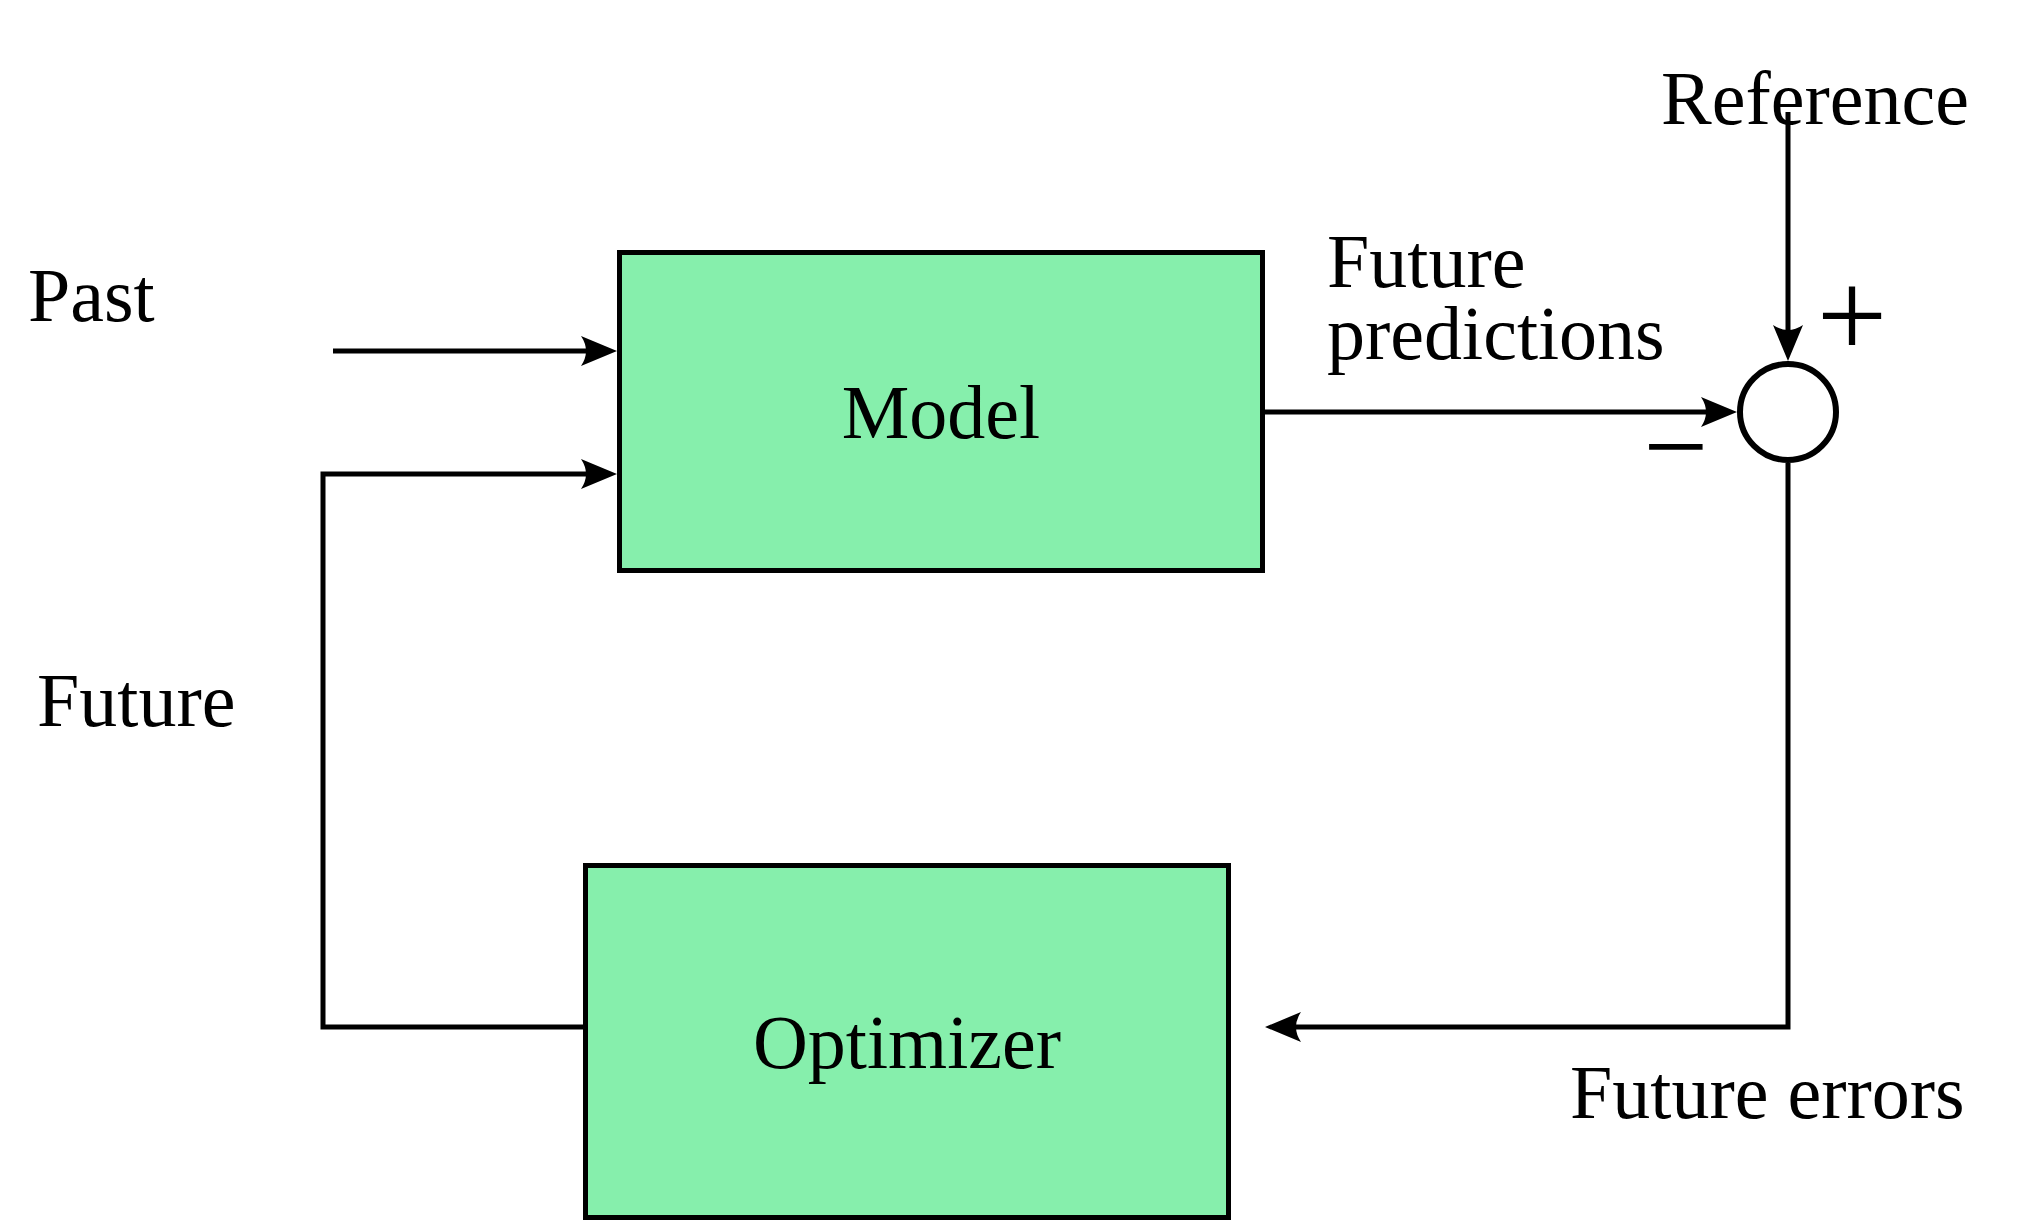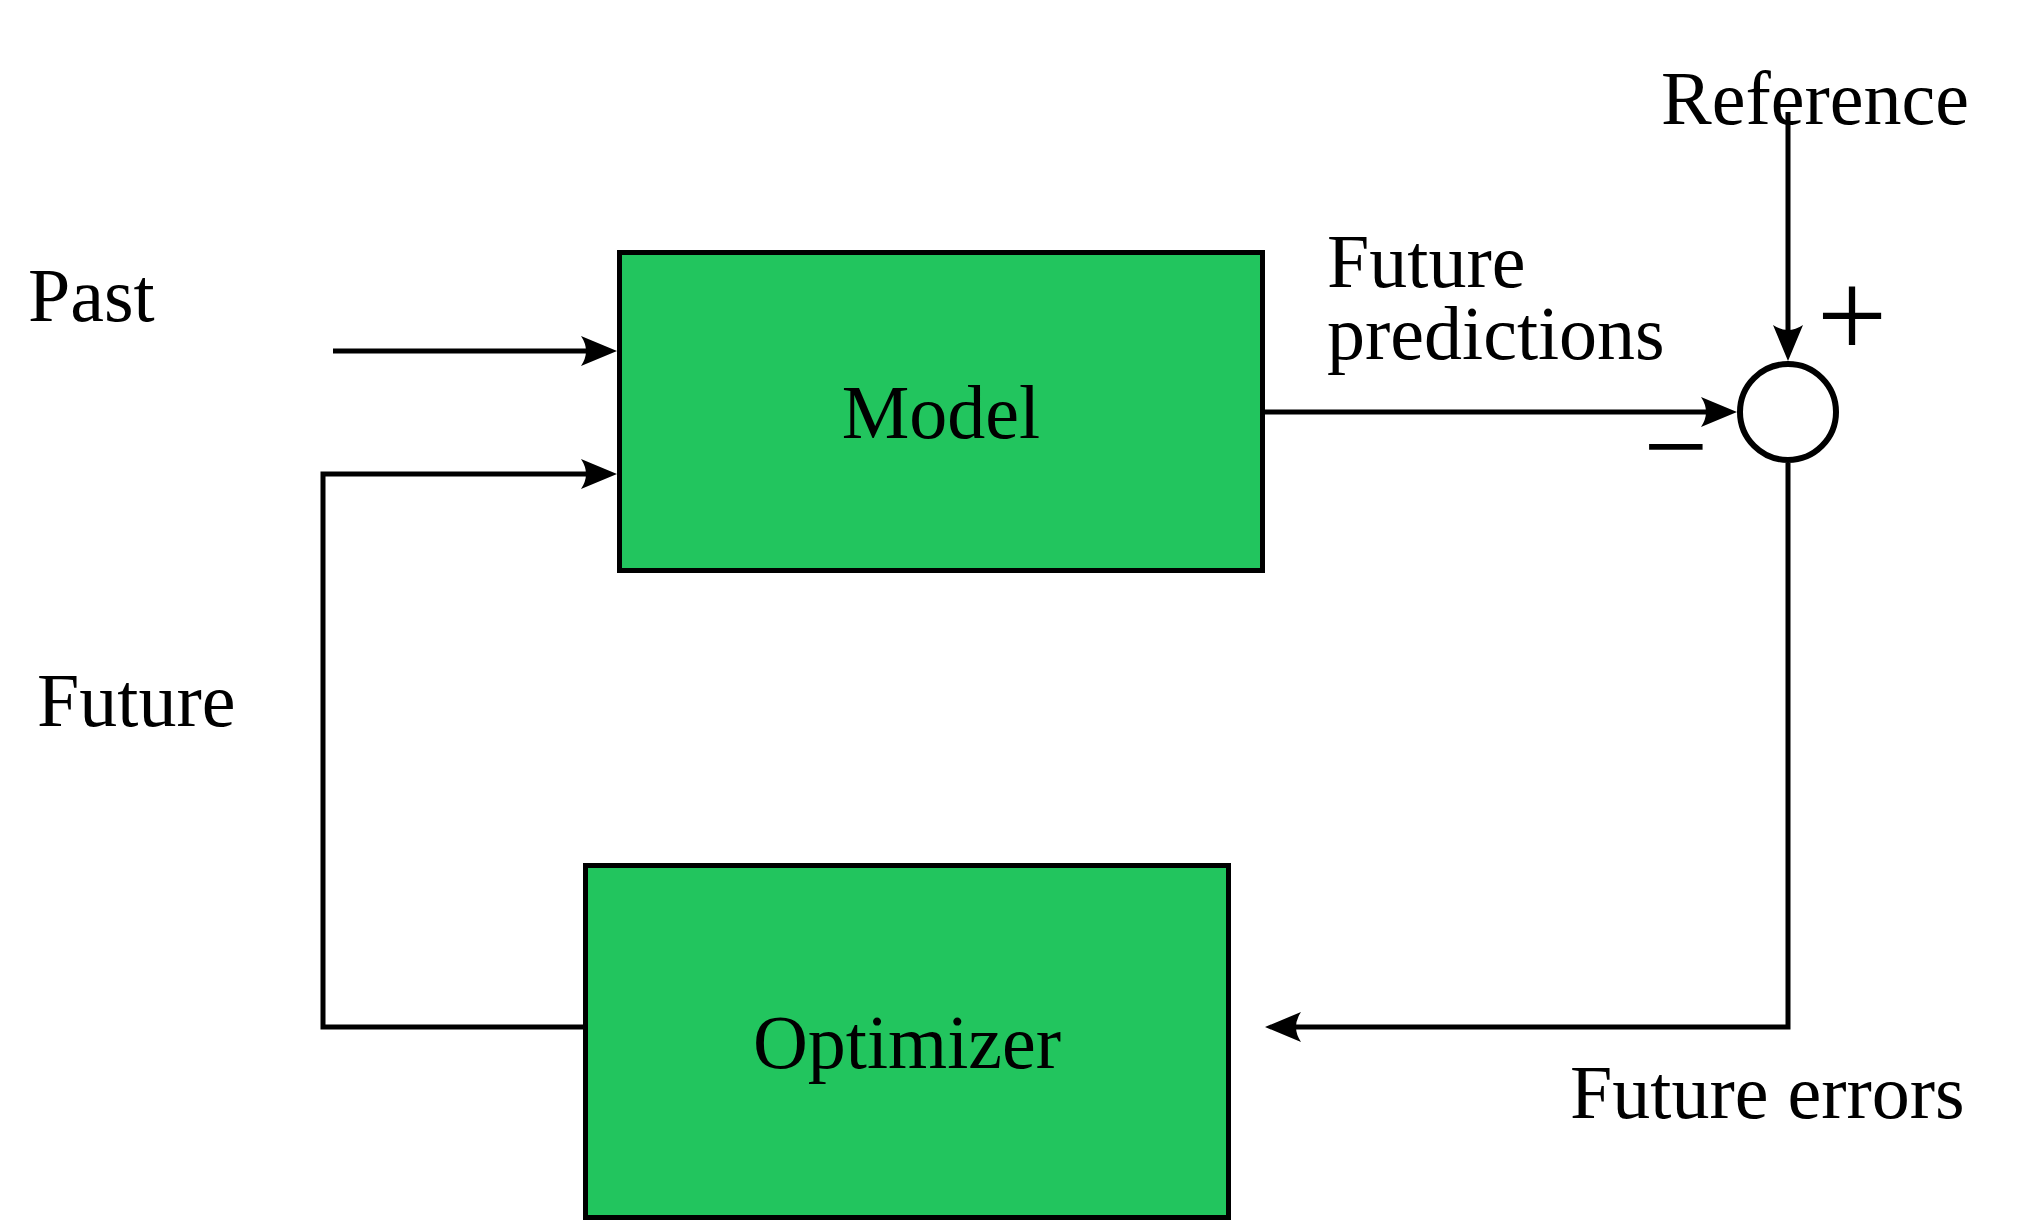--- a/index.html
+++ b/index.html
@@ -20,21 +20,21 @@
     position: absolute;
     left: 0;
     top: 0;
     width: 2037px;
     height: 1226px;
   }
   .box {
     position: absolute;
     box-sizing: border-box;
     border: 5px solid #000000;
-    background: #22c55e;
+    background: #86efac;
     display: flex;
     align-items: center;
     justify-content: center;
     font-size: 76px;
     line-height: 76px;
   }
   .box.model {
     left: 617px;
     top: 250px;
     width: 648px;

